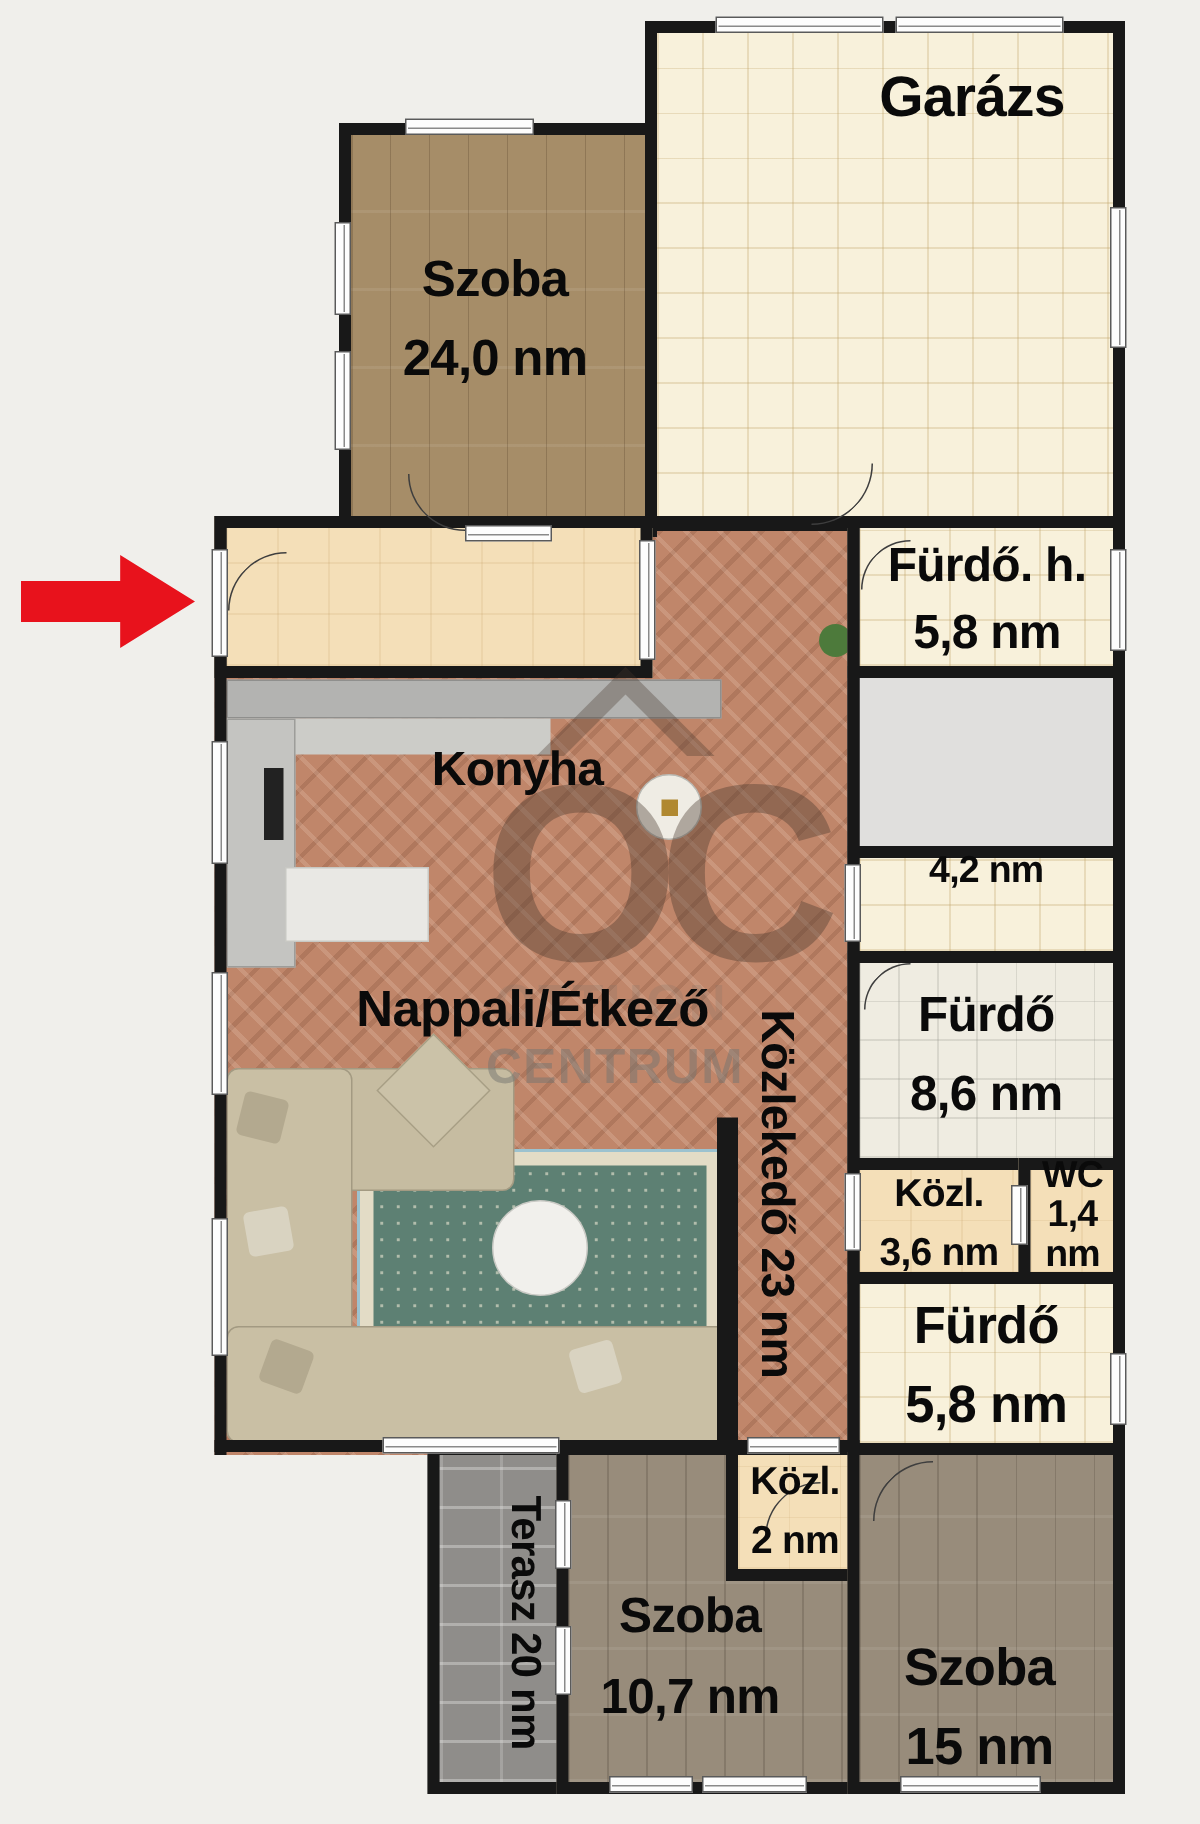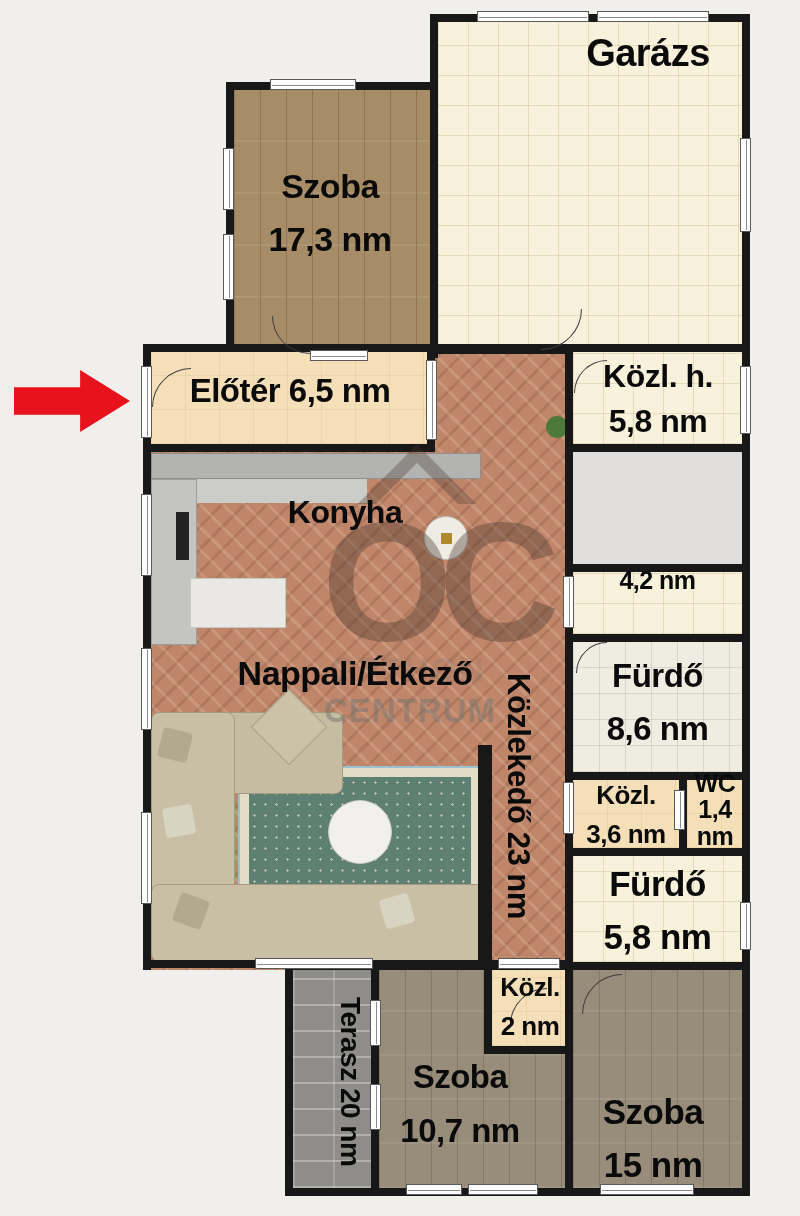--- a/index.html
+++ b/index.html
@@ -198,30 +198,27 @@
   <div class="arc" style="left:510px;top:988px;width:72px;height:72px;border-color:#3e3e3e transparent transparent transparent;transform:rotate(-45deg);"></div>
   <div class="arc" style="left:582px;top:974px;width:78px;height:78px;border-color:transparent transparent transparent #3e3e3e;transform:rotate(45deg);"></div>
 
   <div id="wm-roof"></div>
   <div class="wm" id="wm-oc">OC</div>
   <div class="wm" id="wm-line1">OTTHON</div>
   <div class="wm" id="wm-line2">CENTRUM</div>
 
   <div class="label" style="left:240px;top:160px;width:180px;font-size:34px;line-height:1.55;">
     <span>Szoba</span>
-    <span>17,3 nm</span>
-  </div>
-  <div class="label" style="left:548px;top:28px;width:200px;font-size:38px;line-height:1.35;">
+    <span>24,0 nm</span>
+  </div>
+  <div class="label" style="left:548px;top:40px;width:200px;font-size:38px;line-height:1.35;">
     <span>Garázs</span>
   </div>
-  <div class="label" style="left:150px;top:372px;width:280px;font-size:33px;">
-    <span>Előtér 6,5 nm</span>
-  </div>
   <div class="label" style="left:572px;top:354px;width:172px;font-size:32px;line-height:1.4;">
-    <span>Közl. h.</span>
+    <span>Fürdő. h.</span>
     <span>5,8 nm</span>
   </div>
   <div class="label" style="left:250px;top:488px;width:190px;font-size:32px;line-height:1.55;">
     <span>Konyha</span>
   </div>
   <div class="label" style="left:580px;top:562px;width:155px;font-size:25px;line-height:1.45;">
     <span>4,2 nm</span>
   </div>
   <div class="label" style="left:200px;top:646px;width:310px;font-size:34px;line-height:1.6;">
     <span>Nappali/Étkező</span>

